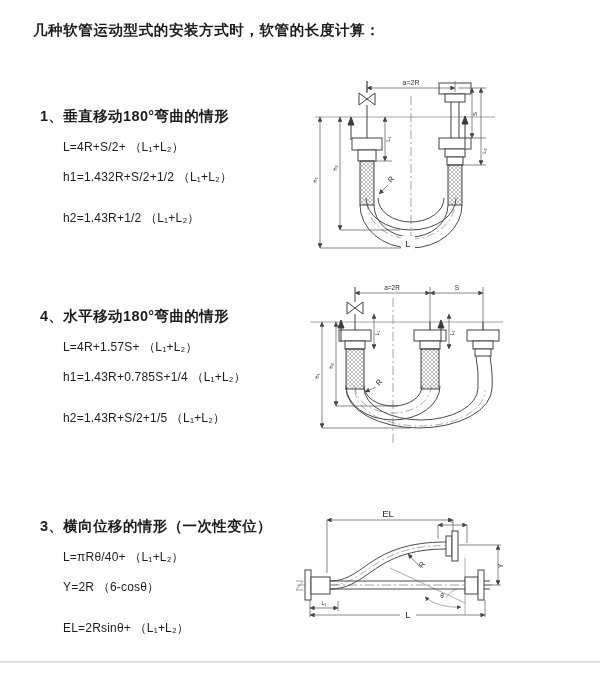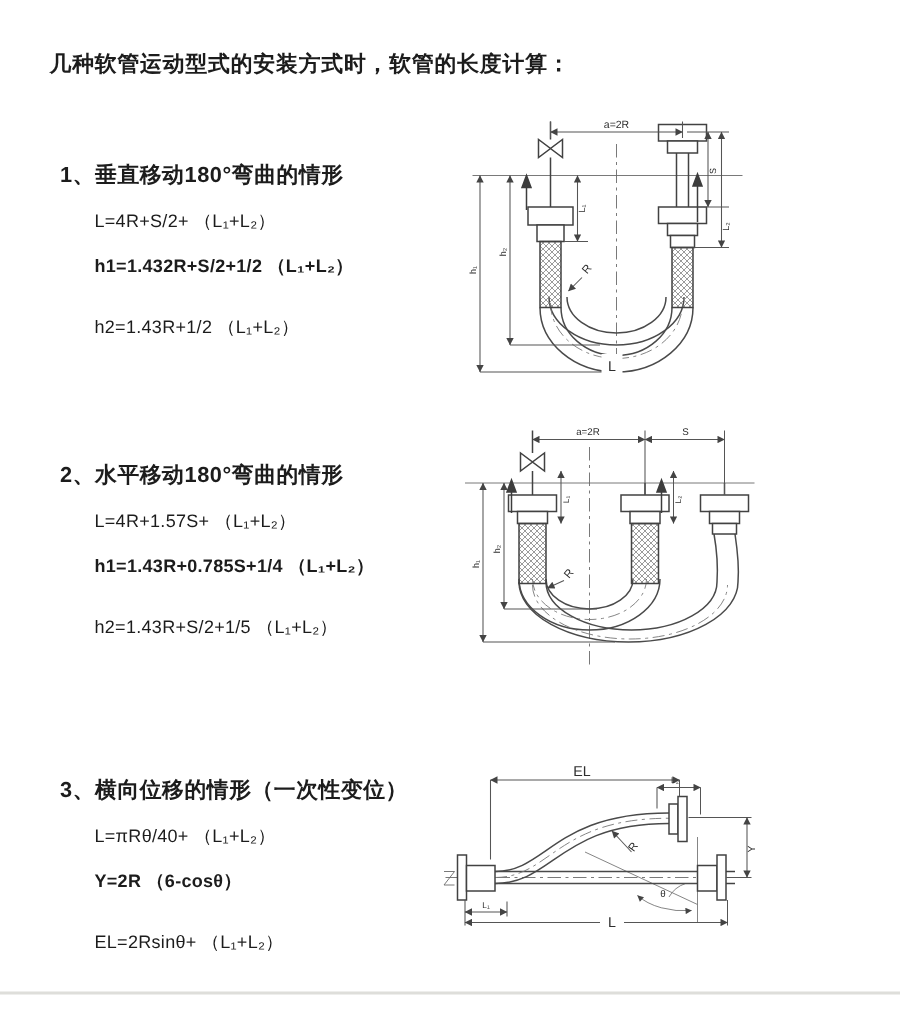--- a/index.html
+++ b/index.html
@@ -2,27 +2,27 @@
 <html><head>
 <meta charset="utf-8">
 <style>
   html,body{margin:0;padding:0;}
   body{
     width:600px;height:675px;position:relative;background:#ffffff;
     font-family:"Liberation Sans","DejaVu Sans",sans-serif;color:#1c1c1c;
     overflow:hidden;
   }
   .page-title{
-    position:absolute;left:33px;top:33px;font-size:14.5px;font-weight:bold;
+    position:absolute;left:33px;top:21px;font-size:14.5px;font-weight:bold;
     letter-spacing:0.6px;white-space:nowrap;
   }
   .sec{position:absolute;left:40px;width:280px;}
   .sec .heading{position:absolute;left:0;top:0;font-size:14.5px;font-weight:bold;white-space:nowrap;letter-spacing:0.4px;text-align:center;}
   .sec .f{position:absolute;left:23px;font-size:12px;white-space:nowrap;letter-spacing:0.2px;}
-  .sec .f1{top:32px;} .sec .f2{top:62px;font-weight:bold;} .sec .f3{top:103px;}
+  .sec .f1{top:32px;} .sec .f2{top:62px;} .sec .f3{top:103px;}
   #sec1{top:107px;} #sec2{top:307px;} #sec3{top:517px;}
   .dwg{position:absolute;}
   #dwg1{left:300px;top:68px;} #dwg2{left:298px;top:278px;} #dwg3{left:293px;top:503px;}
   svg text{font-family:"Liberation Sans","DejaVu Sans",sans-serif;fill:#2e2e2e;}
   .scan-edge{position:absolute;left:0;right:0;top:661px;height:1.5px;background:#dededa;}
 </style>
 </head>
 <body>
 
 <div class="page-title">几种软管运动型式的安装方式时，软管的长度计算：</div>
@@ -110,21 +110,21 @@
   <text x="177" y="46" font-size="6" text-anchor="middle" transform="rotate(-90 177 46)">S</text>
   <text x="186" y="83" font-size="6" text-anchor="middle" transform="rotate(-90 186 83)">L₂</text>
   <text x="17" y="112" font-size="6" text-anchor="middle" transform="rotate(-90 17 112)">h₁</text>
   <text x="37" y="100" font-size="6" text-anchor="middle" transform="rotate(-90 37 100)">h₂</text>
   <text x="93" y="113" font-size="7.5" text-anchor="middle" transform="rotate(-50 93 113)">R</text>
   <rect x="101" y="168" width="14" height="13" fill="#fff"></rect>
   <text x="108" y="179" font-size="9.5" text-anchor="middle">L</text>
 </svg>
 
 <div class="sec" id="sec2">
-  <div class="heading">2、水平移动180°弯曲的情形</div>
+  <div class="heading">4、水平移动180°弯曲的情形</div>
   <div class="f f1">L=4R+1.57S+ （L₁+L₂）</div>
   <div class="f f2">h1=1.43R+0.785S+1/4 （L₁+L₂）</div>
   <div class="f f3">h2=1.43R+S/2+1/5 （L₁+L₂）</div>
 </div>
 
 <svg class="dwg" id="dwg2" width="300" height="180" viewBox="0 0 300 180">
   <defs>
     <marker id="ar2" viewBox="0 0 10 10" refX="9.5" refY="5" markerWidth="9" markerHeight="7" orient="auto-start-reverse">
       <path d="M0,0 L10,5 L0,10 z" fill="#444"></path>
     </marker>

